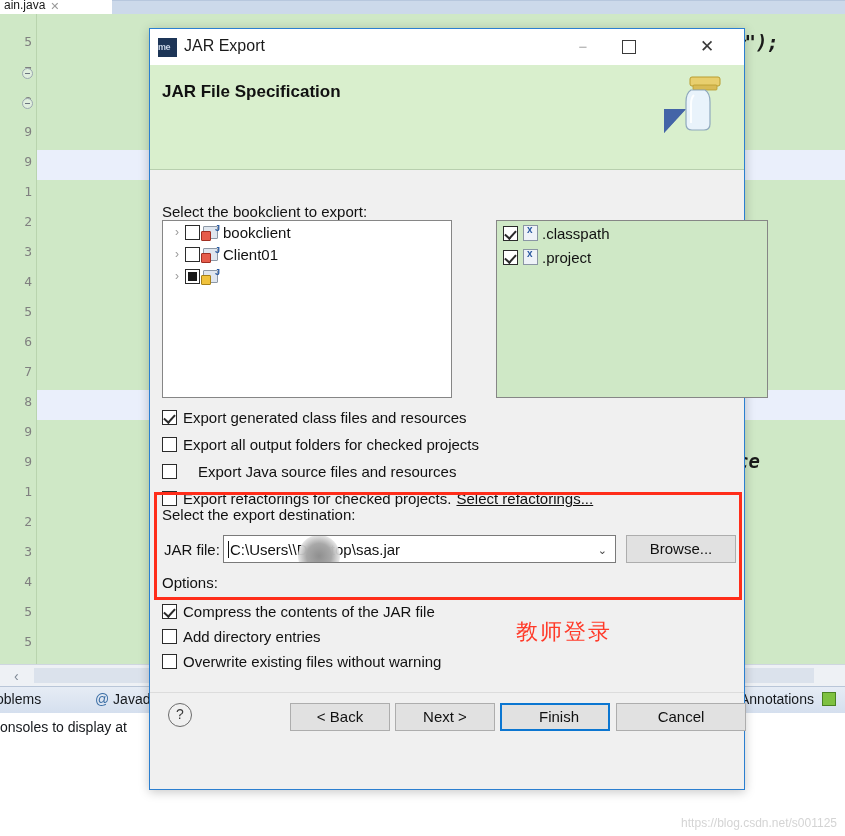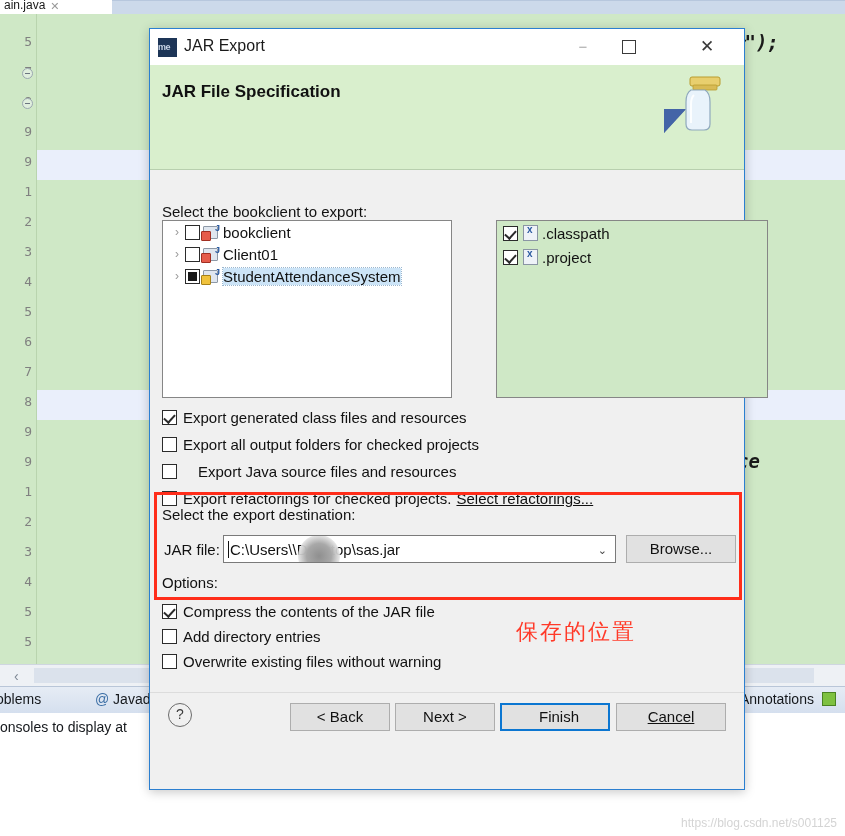--- a/index.html
+++ b/index.html
@@ -513,21 +513,20 @@
             <span class="rowlabel">Client01</span>
           </div>
           <div class="tree-row sel">
             <span class="twisty">›</span>
             <span class="cbx partial"></span>
             <span class="proj-icon">
               <span class="folderish"></span>
               <span class="jlabel">J</span>
               <span class="badge warn"></span>
             </span>
-            <span class="rowlabel">StudentAttendanceSystem</span>
           </div>
         </div>
 
       <div class="listbox green" id="file-list" style="left:310px; top:50px; width:272px; height:178px;margin-left:36px;">
           <div class="file-row">
             <span class="cbx checked"></span>
             <span class="file-icon"></span>
             <span>.classpath</span>
           </div>
           <div class="file-row">
@@ -584,26 +583,26 @@
           <div class="opt-row" style="left: 12px; top: 458px;">
             <span class="cbx"></span>
             <span>Add directory entries</span>
           </div>
           <div class="opt-row" style="left: 12px; top: 483px;">
             <span class="cbx"></span>
             <span>Overwrite existing files without warning</span>
           </div>
         </div>
 
-      <div class="cn-note" style="left:366px; top:447px;">保存的位置</div>
+      <div class="cn-note" style="left:366px; top:447px;">教师登录</div>
 
       <div class="footer">
         <div class="help-icon">?</div>
         <div id="footer-buttons">
             <div class="btn" style="left: 140px; top: 10px; width: 100px;">&lt; Back</div>
             <div class="btn" style="left: 245px; top: 10px; width: 100px;">Next &gt;</div>
             <div class="btn default" style="left: 350px; top: 10px; width: 110px; padding-left: 8px;">Finish</div>
-            <div class="btn" style="left: 466px; top: 10px; width: 110px; text-decoration: underline;">Cancel</div>
+            <div class="btn" style="left: 466px; top: 10px; width: 130px;">Cancel</div>
           </div>
       </div>
     </div>
   </div>
 </div>
 
 </body></html>

